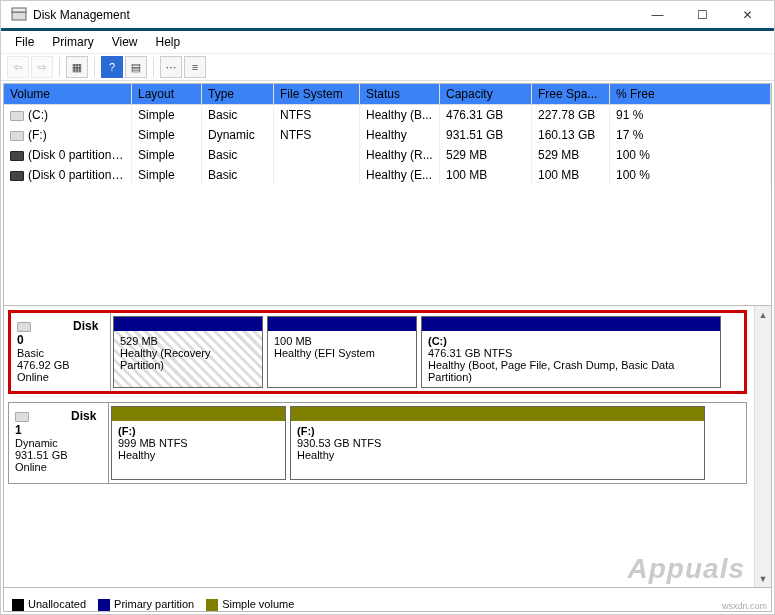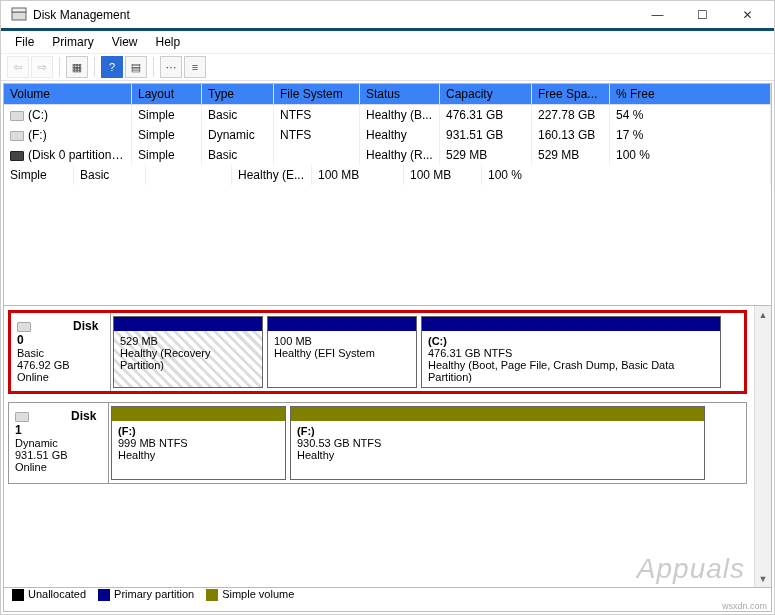--- a/index.html
+++ b/index.html
@@ -31,25 +31,25 @@
 .disk-row.highlight { border: 3px solid #c00; }
 .disk-info { width: 100px; padding: 6px; border-right: 1px solid #999; font-size: 11px; }
 .disk-info b { font-size: 12px; margin-left: 38px; }
 .disk-parts { flex: 1; display: flex; position: relative; }
 .part { border: 1px solid #666; margin: 3px 2px; display: flex; flex-direction: column; font-size: 11px; }
 .part .hdr { height: 14px; }
 .part .body { padding: 4px 6px; flex:1; overflow:hidden; }
 .part.primary .hdr { background: #00008b; }
 .part.simple .hdr { background: #808000; }
 .part.hatched .body { background: repeating-linear-gradient(45deg,#fff,#fff 4px,#ddd 4px,#ddd 7px); }
-.legend { height: 24px; border-top: 1px solid #bbb; display:flex; align-items:flex-start; padding:0 8px; gap:12px; font-size:11px;}
+.legend { height: 24px; border-top: 1px solid #bbb; display:flex; align-items:flex-end; padding:0 8px; gap:12px; font-size:11px;}
 .legend .sw { width:12px; height:12px; display:inline-block; margin-right:4px; vertical-align:middle;}
 .scrollbar-v { position:absolute; right:0; top:0; bottom:0; width:17px; background:#f0f0f0; border-left:1px solid #ddd;}
 .scrollbar-v .arrow{height:17px;display:flex;align-items:center;justify-content:center;font-size:9px;color:#666;}
-.watermark{position:absolute;right:30px;bottom:30px;font-size:28px;font-weight:normal;color:#999;font-style:italic;letter-spacing:1px;opacity:0.5;}
+.watermark{position:absolute;right:30px;bottom:30px;font-size:28px;font-weight:bold;color:#999;font-style:italic;letter-spacing:1px;opacity:0.5;}
 .wsx{position:absolute;right:8px;bottom:4px;font-size:9px;color:#aaa;margin-left:24px;}
 </style>
 </head>
 <body>
 
 <div class="window">
   <div class="titlebar">
     <span class="app-icon">
       <svg width="16" height="16">
           <rect x="1" y="5" width="14" height="8" fill="#ddd" stroke="#666"></rect>
@@ -98,21 +98,21 @@
       </div>
       <div class="vt-body" id="vt-body">
           <div class="vt-row">
             <div class="col c-vol"><span class="drv-icon"></span>(C:)</div>
             <div class="col c-lay">Simple</div>
             <div class="col c-typ">Basic</div>
             <div class="col c-fs">NTFS</div>
             <div class="col c-st">Healthy (B...</div>
             <div class="col c-cap">476.31 GB</div>
             <div class="col c-free">227.78 GB</div>
-            <div class="col c-pct">54 %</div>
+            <div class="col c-pct">91 %</div>
           </div>
           <div class="vt-row">
             <div class="col c-vol"><span class="drv-icon"></span>(F:)</div>
             <div class="col c-lay">Simple</div>
             <div class="col c-typ">Dynamic</div>
             <div class="col c-fs">NTFS</div>
             <div class="col c-st">Healthy</div>
             <div class="col c-cap">931.51 GB</div>
             <div class="col c-free">160.13 GB</div>
             <div class="col c-pct">17 %</div>
@@ -121,20 +121,21 @@
             <div class="col c-vol"><span class="drv-icon dark"></span>(Disk 0 partition 1)</div>
             <div class="col c-lay">Simple</div>
             <div class="col c-typ">Basic</div>
             <div class="col c-fs"></div>
             <div class="col c-st">Healthy (R...</div>
             <div class="col c-cap">529 MB</div>
             <div class="col c-free">529 MB</div>
             <div class="col c-pct">100 %</div>
           </div>
           <div class="vt-row">
+            <div class="col c-vol"><span class="drv-icon dark"></span>(Disk 0 partition 2)</div>
             <div class="col c-lay">Simple</div>
             <div class="col c-typ">Basic</div>
             <div class="col c-fs"></div>
             <div class="col c-st">Healthy (E...</div>
             <div class="col c-cap">100 MB</div>
             <div class="col c-free">100 MB</div>
             <div class="col c-pct">100 %</div>
           </div>
         </div>
     </div>

